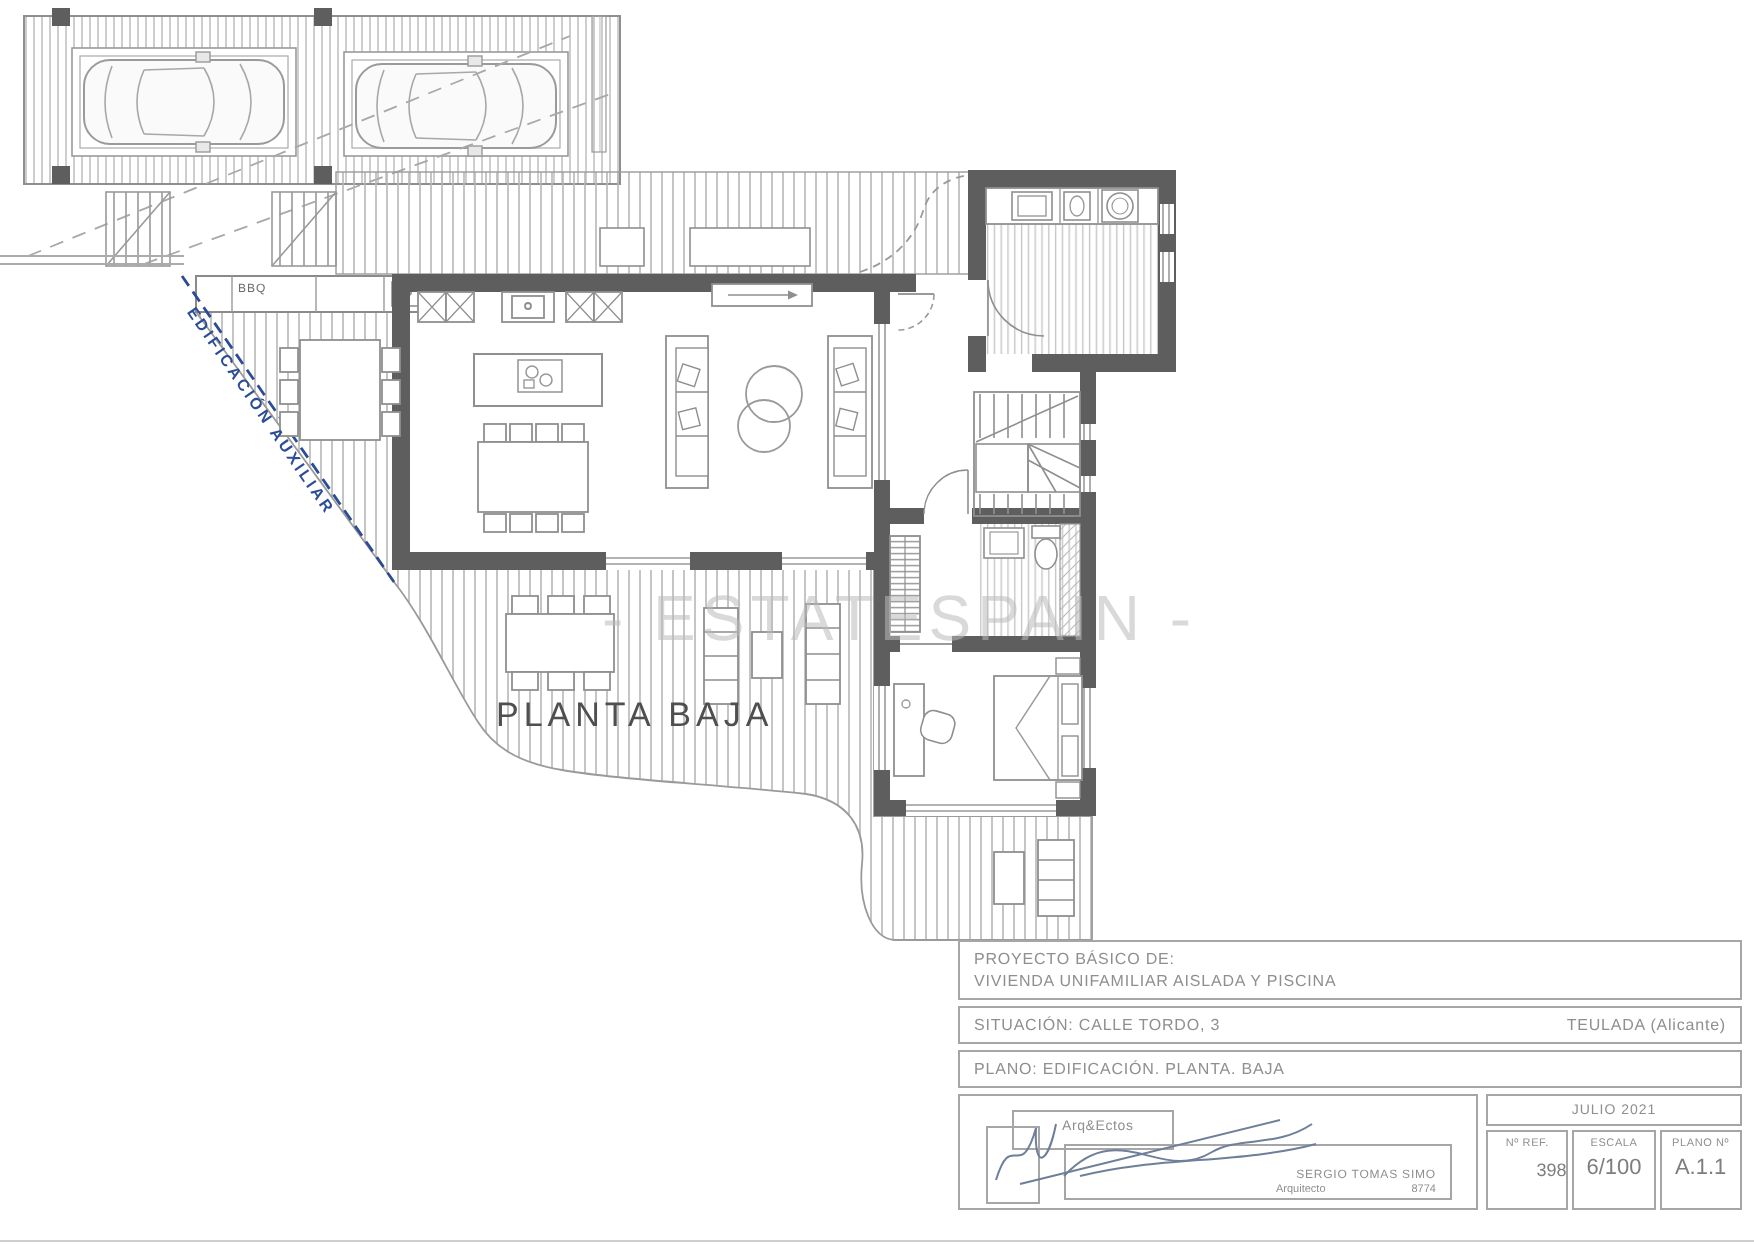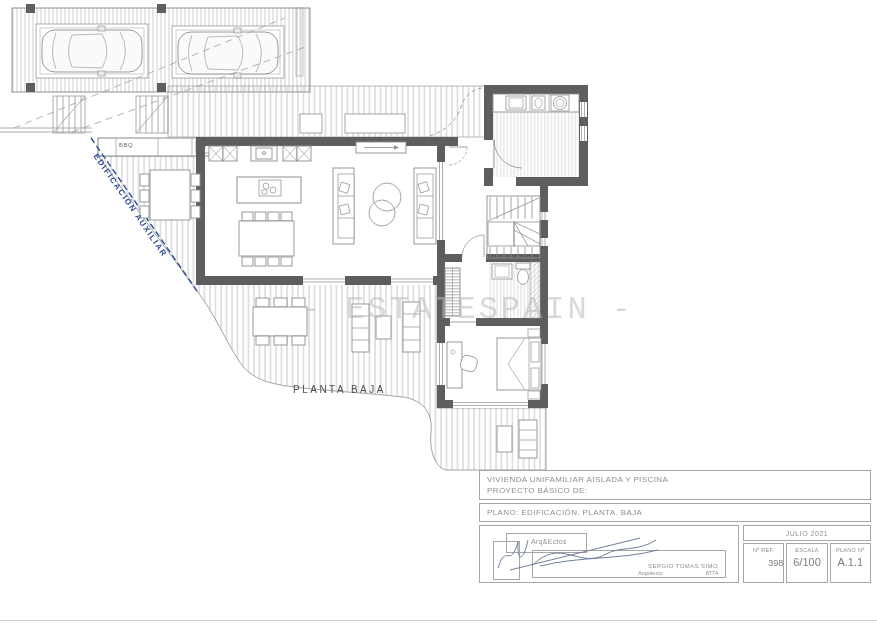--- a/index.html
+++ b/index.html
@@ -1,22 +1,22 @@
 <!DOCTYPE html>
 <html><head>
 <meta charset="utf-8">
 <style>
   html,body{margin:0;padding:0;background:#fff;}
   .sheet{position:relative;width:877px;height:623px;background:#fff;overflow:hidden;
          font-family:"Liberation Sans",sans-serif;}
   .sheet svg{position:absolute;left:0;top:0;}
   .lbl{position:absolute;white-space:nowrap;}
   .watermark{left:301px;top:291px;font-size:32px;letter-spacing:3px;
-             color:rgba(185,185,185,.55);font-family:Liberation Mono, monospace;}
-  .floor-label{left:248px;top:384px;font-size:10px;letter-spacing:2.5px;color:#4f4f4f;margin-left:45px;}
+             color:rgba(185,185,185,.55);}
+  .floor-label{left:248px;top:348px;font-size:17px;letter-spacing:2.5px;color:#4f4f4f;}
   .aux-label{left:99px;top:152px;font-size:8px;font-weight:bold;letter-spacing:1.6px;
              color:#2b4c97;transform:rotate(55.5deg);transform-origin:0 0;}
   .bbq-label{left:119px;top:142px;font-size:6px;letter-spacing:.5px;color:#6d6d6d;}
   .sheet-edge{position:absolute;left:0;top:620px;width:877px;height:0;
               border-top:1px solid #cfcfcf;}
   
   .tb{position:absolute;left:479px;top:470px;width:392px;color:#8f8f8f;}
   .tb-box{border:1px solid #a6a6a6;background:#fff;margin-bottom:3px;
           padding:3px 7px;font-size:8px;letter-spacing:.4px;line-height:11px;}
   .tb-row3{display:flex;justify-content:space-between;}
@@ -339,22 +339,26 @@
   </g>
 </svg>
 
 <div class="lbl watermark">- ESTATESPAIN -</div>
 <div class="lbl floor-label">PLANTA BAJA</div>
 <div class="lbl aux-label">EDIFICACIÓN AUXILIAR</div>
 <div class="lbl bbq-label">BBQ</div>
 
 <div class="tb">
   <div class="tb-box">
+    <div>PROYECTO BÁSICO DE:</div>
     <div>VIVIENDA UNIFAMILIAR AISLADA Y PISCINA</div>
-    <div>PROYECTO BÁSICO DE:</div>
+  </div>
+  <div class="tb-box tb-row3">
+    <span>SITUACIÓN: CALLE TORDO, 3</span>
+    <span>TEULADA (Alicante)</span>
   </div>
   <div class="tb-box">PLANO: EDIFICACIÓN. PLANTA. BAJA</div>
   <div class="tb-row5">
     <div class="sig">
       <div class="sig-tab1"></div>
       <div class="sig-tab2">Arq&amp;Ectos</div>
       <div class="sig-tab3"></div>
       <svg class="sig-svg" width="190" height="50">
         <g fill="none" stroke="#6f7f9a" stroke-width="1">
           <path d="M18,42 C26,16 30,44 38,16 C37,38 44,34 48,14"></path>

